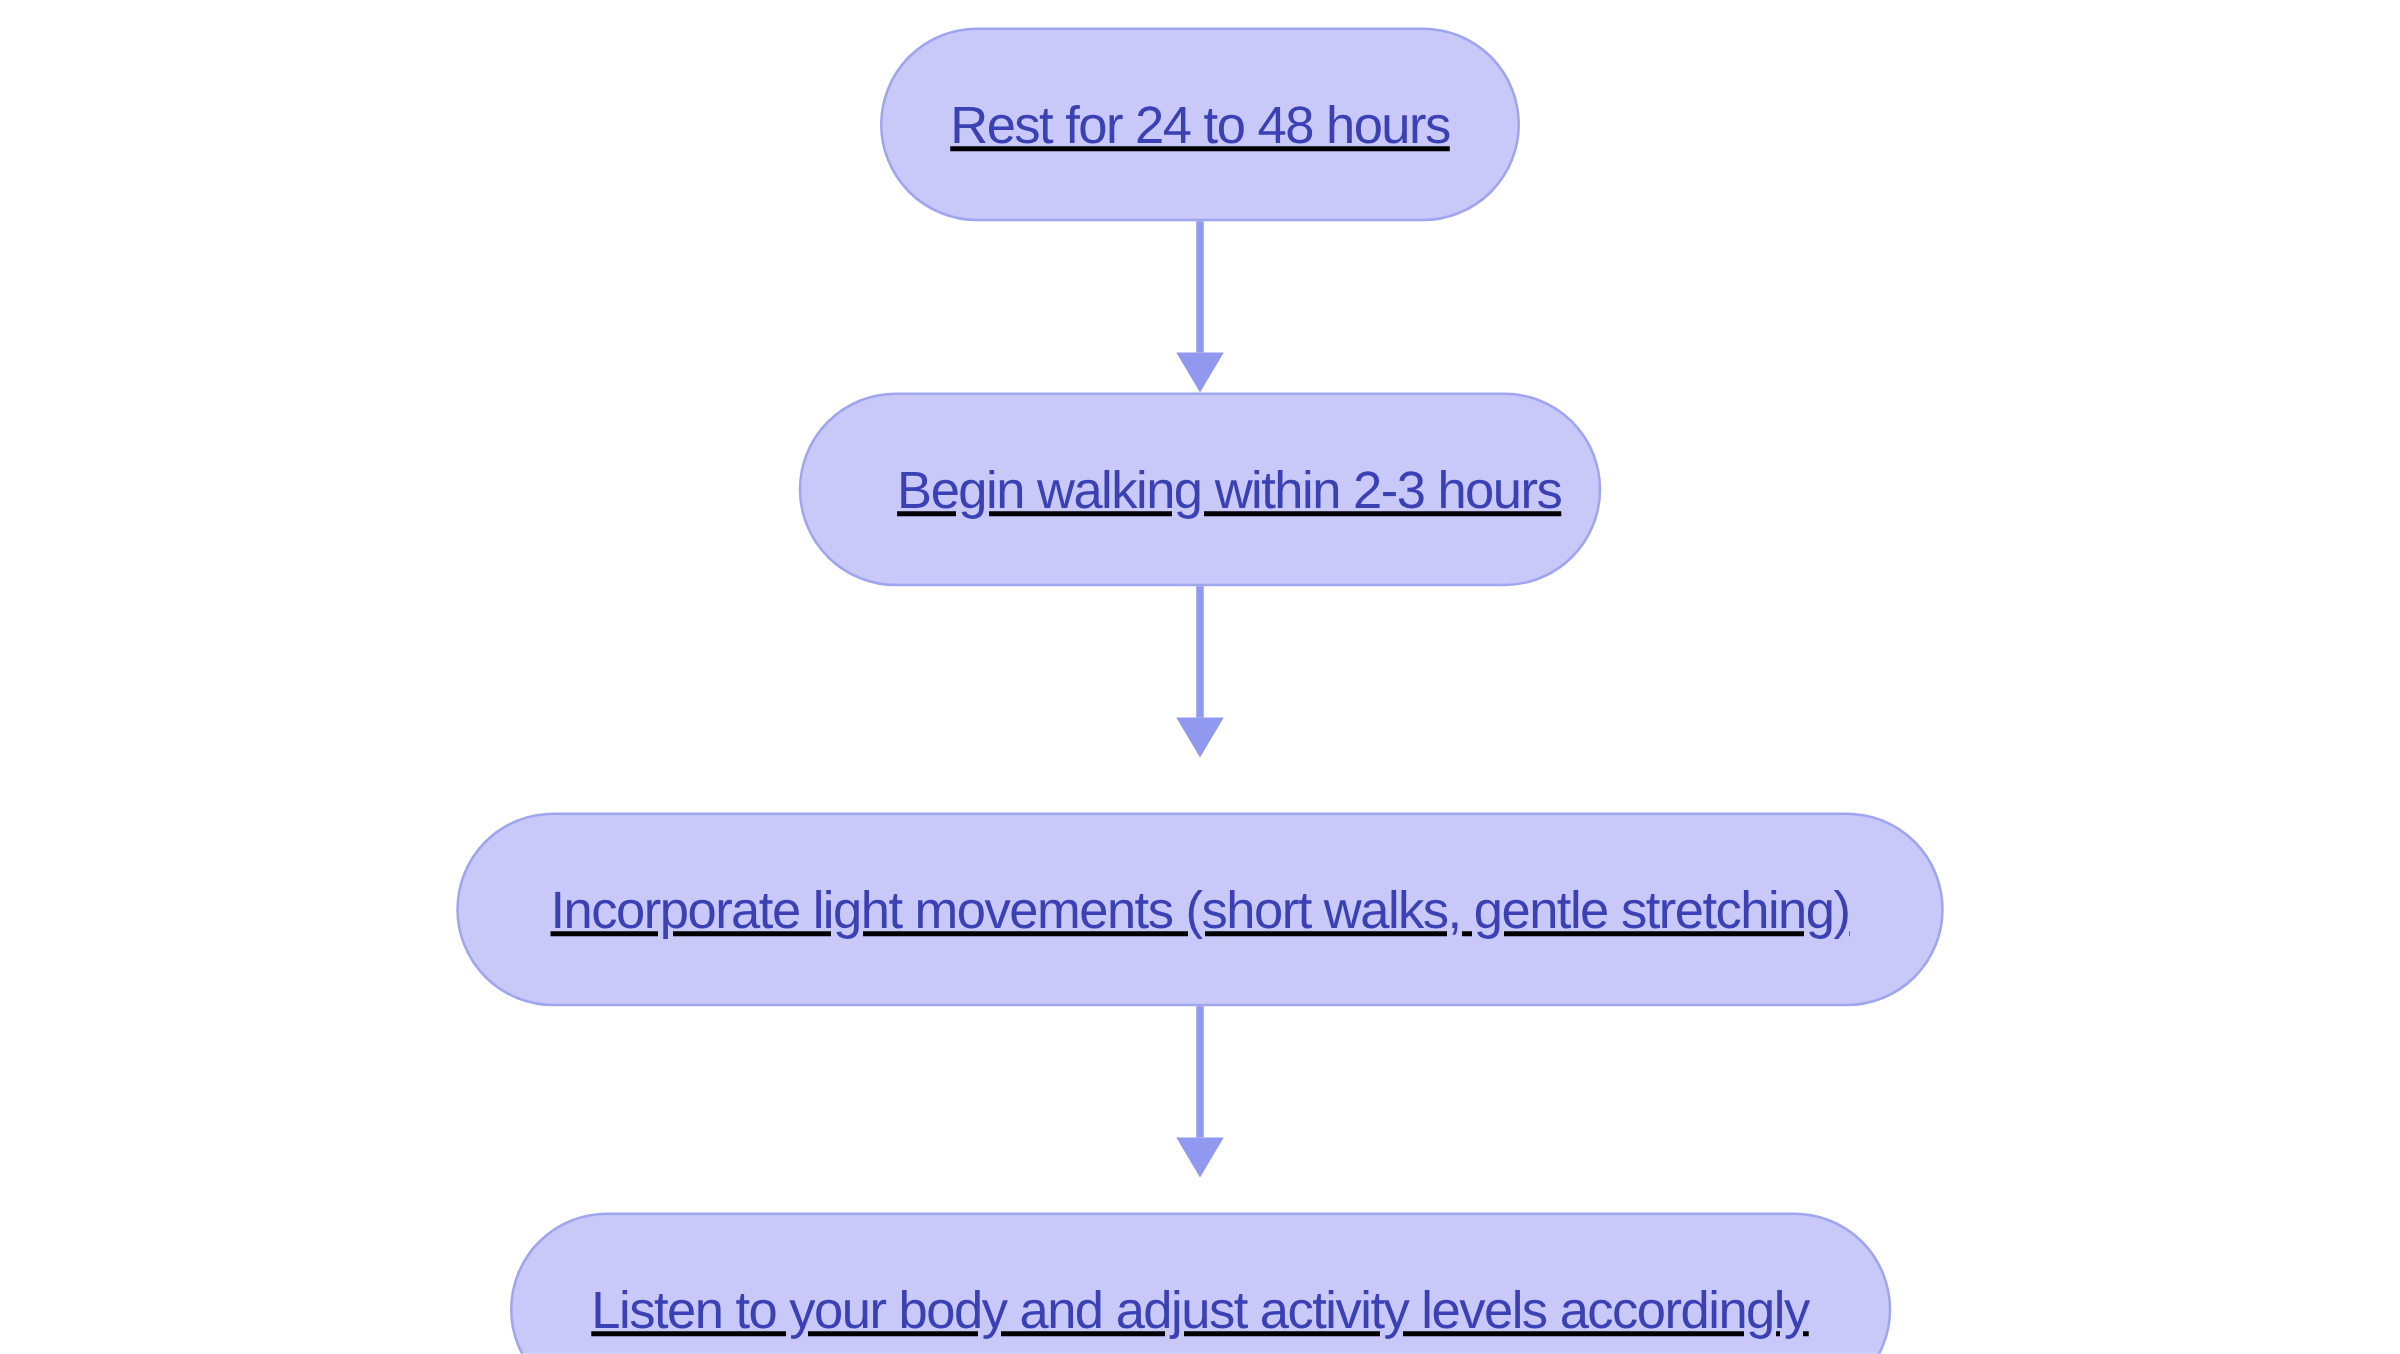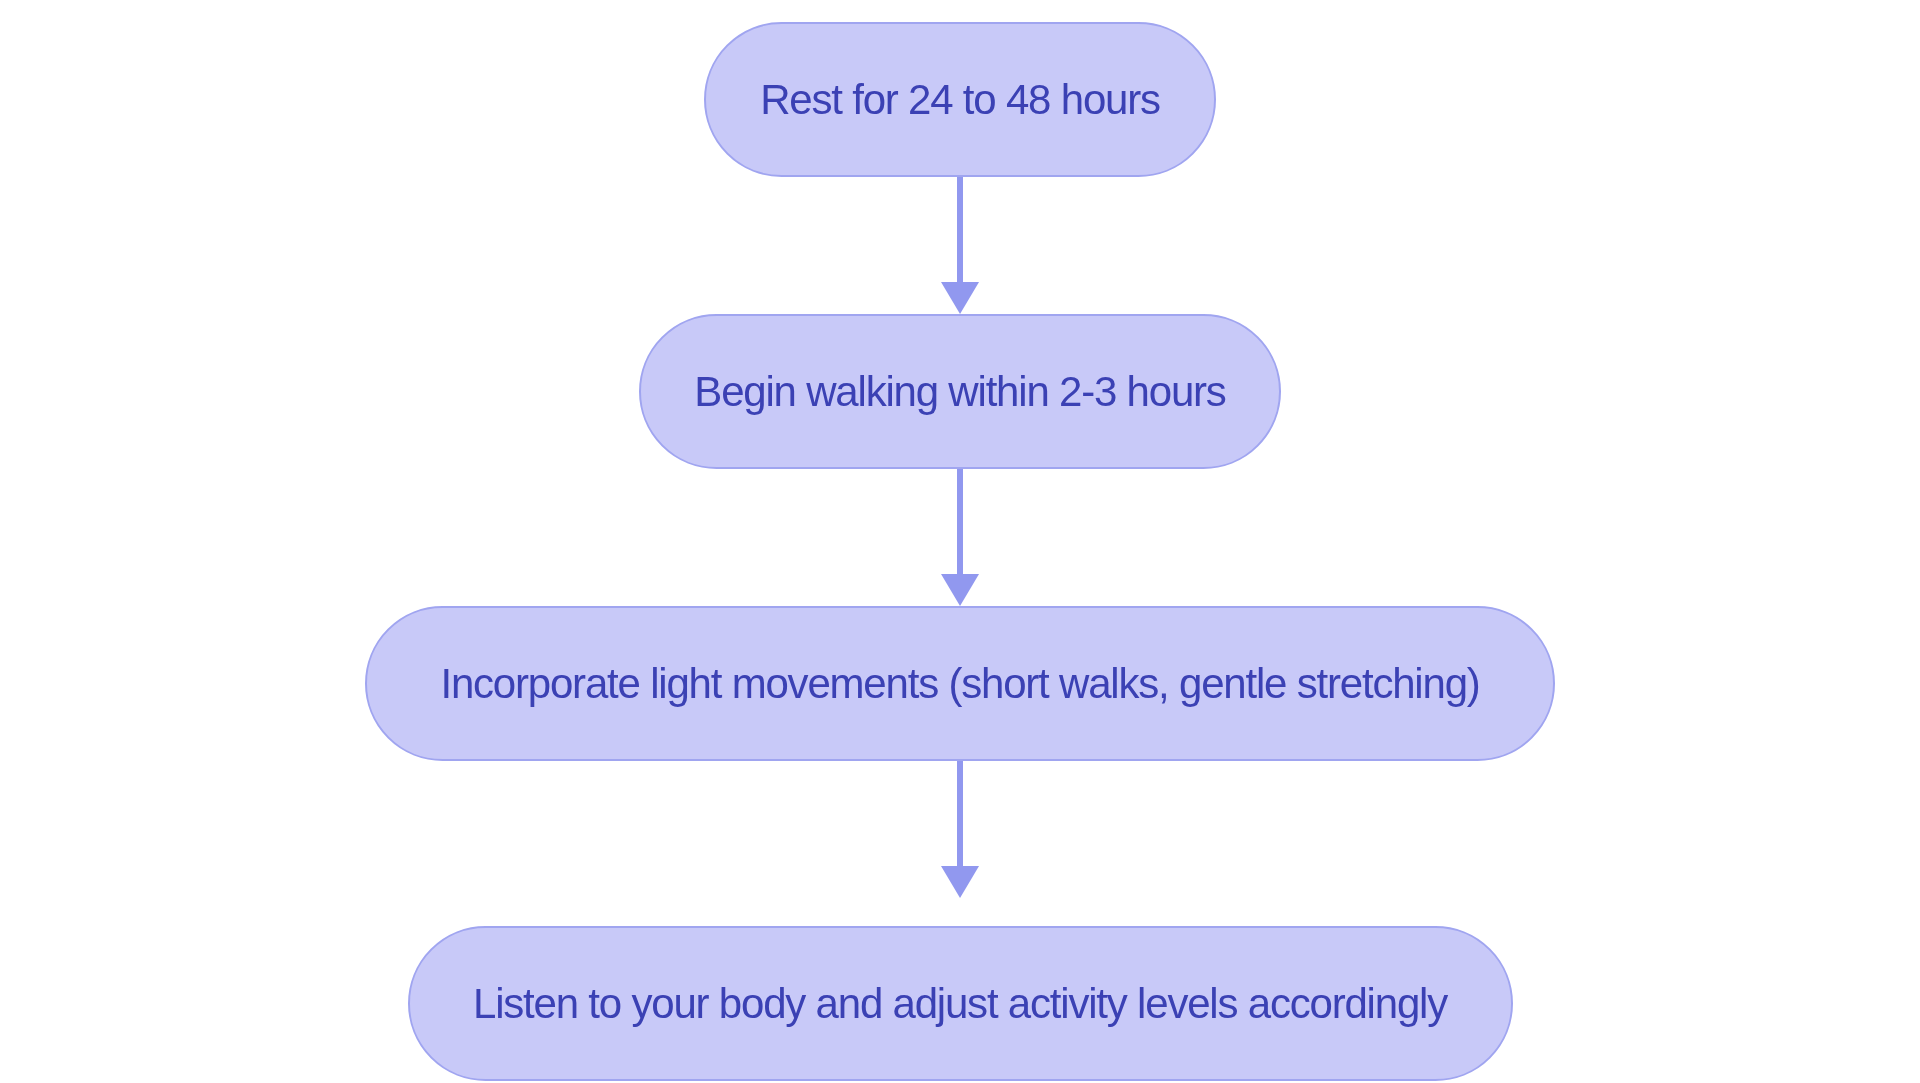--- a/index.html
+++ b/index.html
@@ -9,40 +9,41 @@
     --text:#3b41b4;
     --bg:#ffffff;
   }
   *{margin:0;padding:0;box-sizing:border-box;}
   html,body{width:1920px;height:1083px;background:var(--bg);overflow:hidden;}
   body{font-family:"Liberation Sans","DejaVu Sans",sans-serif;}
   .canvas{
     width:1920px;height:1083px;
     display:flex;flex-direction:column;align-items:center;
     padding-top:22px;
+    text-decoration:underline;
   }
   .node{
     height:155px;
     border:2.5px solid var(--node-border);
     background:var(--node-fill);
     border-radius:78px;
     display:flex;align-items:center;justify-content:center;
     flex-shrink:0;
   }
   .node-label{
     font-size:42px;
     letter-spacing:-1.2px;
     color:var(--text);
     white-space:nowrap;
     text-align:center;
     padding:0 30px;
   }
   .node-1{width:512px;}
-  .node-2{width:642px;}
-  .node-3{width:1190px;}
+  .node-2{width:642px;justify-content:flex-end;}
+  .node-3{width:1190px;margin-top:44px;}
   .node-4{width:1105px;margin-top:28px;}
   .arrow{
     height:137px;width:40px;
     display:flex;flex-direction:column;align-items:center;
     flex-shrink:0;
   }
   .arrow-line{
     width:6px;flex:1;
     background:var(--arrow);
   }

